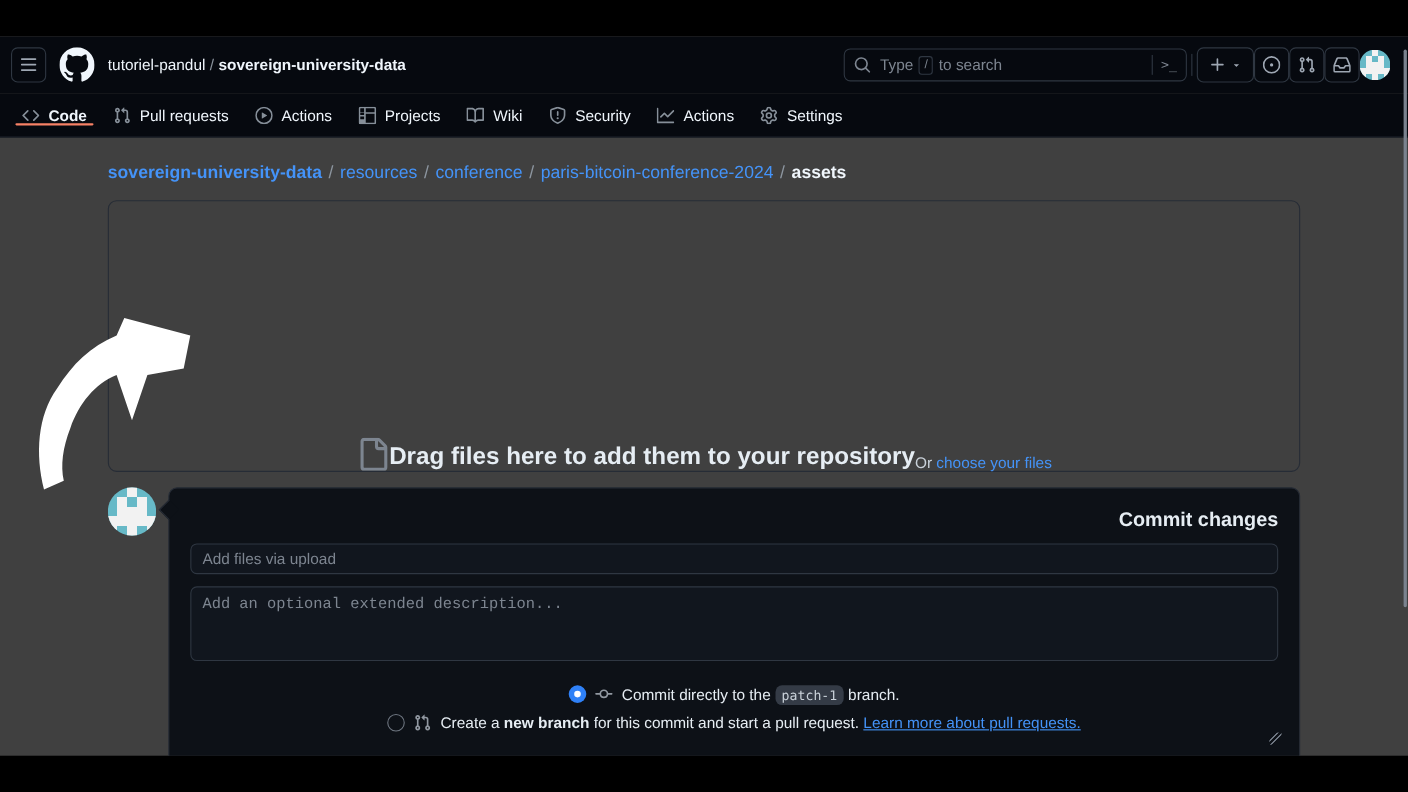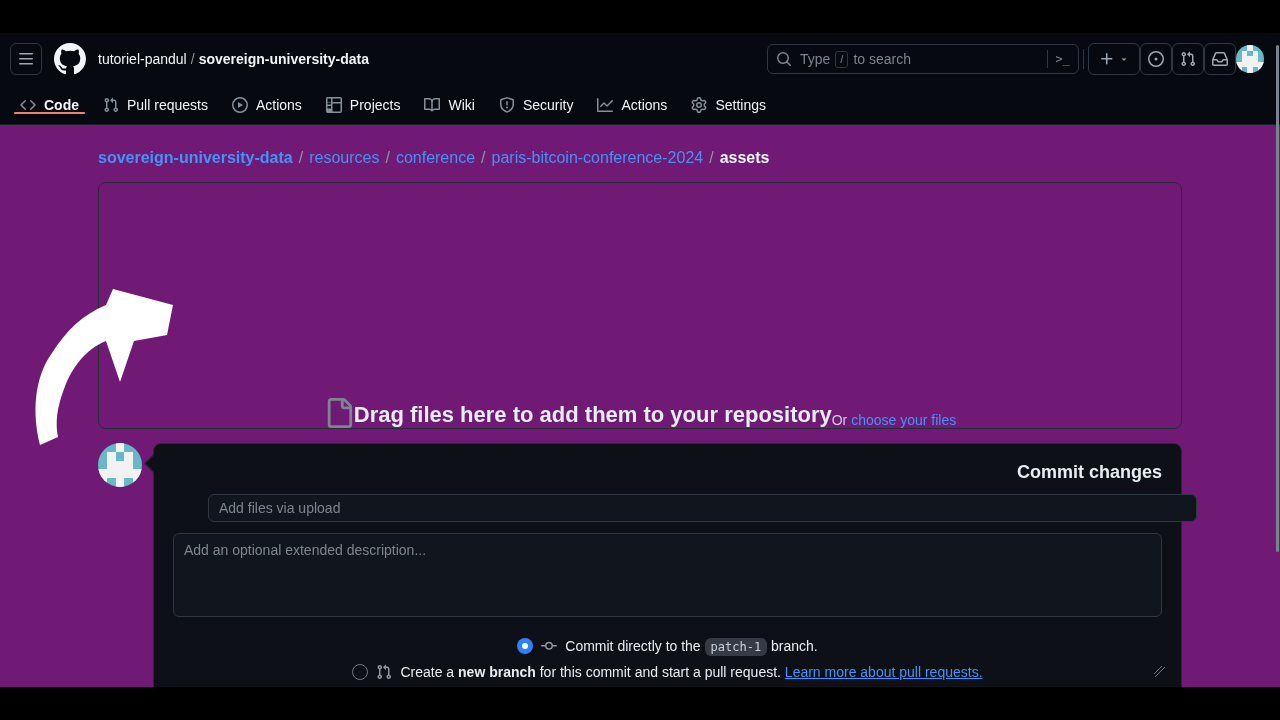--- a/index.html
+++ b/index.html
@@ -1,19 +1,19 @@
 <!DOCTYPE html>
 <html><head>
 <meta charset="utf-8">
 <style>
   * { margin:0; padding:0; box-sizing:border-box; }
   html,body { width:1280px; height:720px; background:#000; overflow:hidden;
               font-family:"Liberation Sans", sans-serif; }
   .viewport { position:absolute; top:33px; left:0; width:1280px; height:654px;
-              background:#701a75; overflow:hidden; }
+              background:#404040; overflow:hidden; }
 
   
   .topbar { height:52px; background:#06090f; display:flex; align-items:center;
             padding:0 16px 0 10px; }
   .iconbtn { width:32px; height:32px; border:1px solid #2f3742; border-radius:6px;
              background:transparent; color:#9ea7b3; display:flex; align-items:center;
              justify-content:center; flex:none; }
   .gh-logo { width:32px; height:32px; color:#f0f6fc; margin-left:12px; flex:none; }
   .repo-crumb { margin-left:12px; font-size:14px; color:#f0f6fc; white-space:nowrap; }
   .repo-crumb .sep { color:#8d96a0; margin:0 4px; }
@@ -64,25 +64,25 @@
   .commit-avatar { width:44px; height:44px; }
   .commit-box { position:relative; margin-left:11px; flex:1; border:1px solid #262c36;
                 border-radius:8px; background:#0d1117; padding:18px 19px 24px;
                 min-height:300px; }
   .commit-caret { position:absolute; left:-7px; top:13px; width:13px; height:13px;
                   background:#0d1117; border-left:1px solid #262c36;
                   border-bottom:1px solid #262c36; transform:rotate(45deg); }
   .commit-title { font-size:18px; font-weight:bold; color:#e6edf3;text-align:right; }
   .commit-msg { margin-top:11px; width:100%; height:28px; background:#11161e;
                 border:1px solid #2f3742; border-radius:6px; padding:0 10px;
-                font-size:14px; color:#e6edf3; font-family:"Liberation Sans",sans-serif;margin-left:35px; }
-  .commit-desc { margin-top:11px; width:100%; height:84px; background:#11161e;
+                font-size:14px; color:#e6edf3; font-family:"Liberation Sans",sans-serif; }
+  .commit-desc { margin-top:11px; width:100%; height:68px; background:#11161e;
                  border:1px solid #2f3742; border-radius:6px; padding:8px 10px;
                  font-size:14px; color:#e6edf3; resize:none;
-                 font-family:Liberation Sans, sans-serif; }
+                 font-family:Liberation Mono, monospace; }
   .commit-msg::placeholder, .commit-desc::placeholder { color:#7d8590; }
   .resize-grip { position:absolute; right:16px; top:222px; width:11px; height:11px;
                  background:
                    linear-gradient(135deg, transparent 0 5px, #6e7681 5px 6px, transparent 6px 8px, #6e7681 8px 9px, transparent 9px);
   }
   .radio-row { display:flex; align-items:center; gap:8px; margin-top:17px;
                font-size:14px; color:#e6edf3;justify-content:center; }
   .radio-row + .radio-row { margin-top:10px; }
   .radio { width:16px; height:16px; border-radius:50%; flex:none; }
   .radio.checked { background:#2f81f7; position:relative; }

